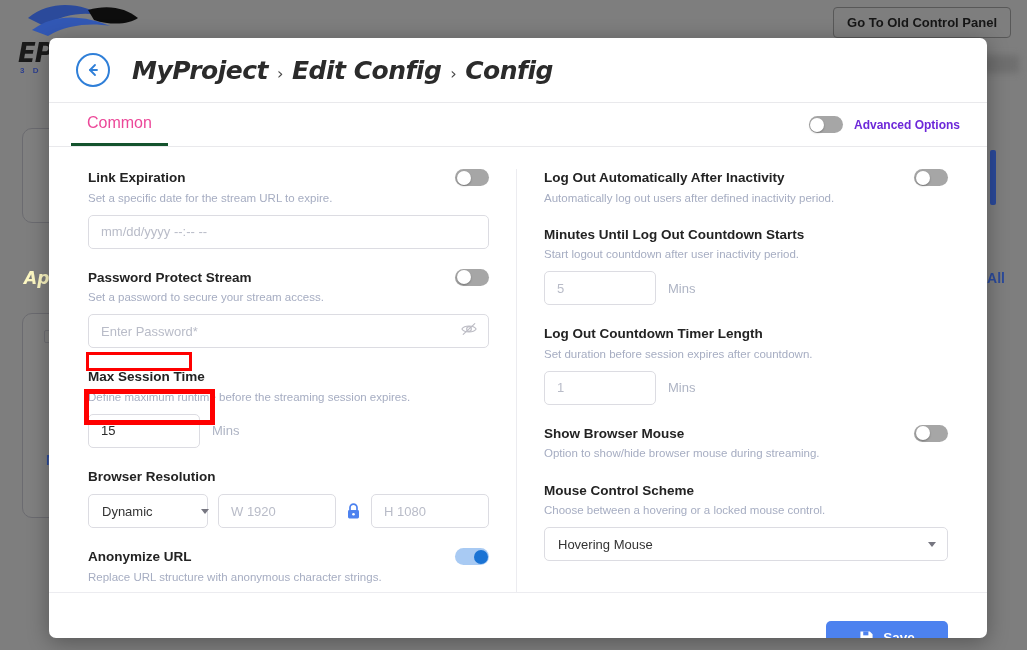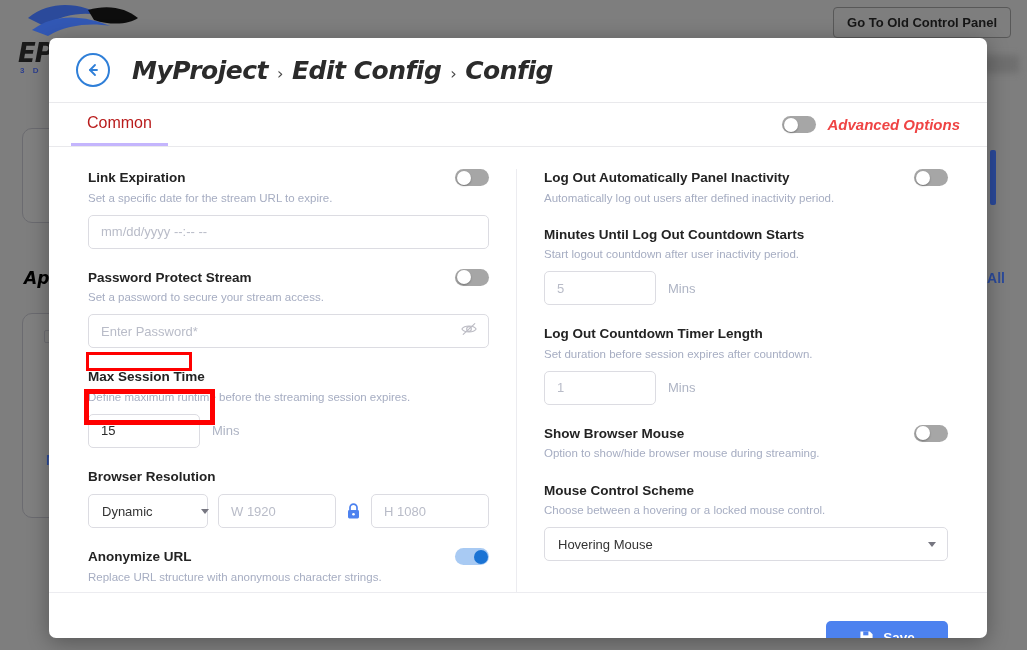--- a/index.html
+++ b/index.html
@@ -45,21 +45,21 @@
     position: absolute;
     border: 1px solid #6b6b70;
     border-radius: 10px;
     background: rgba(255,255,255,0.02);
   }
   #bg-card-top { left: 22px; top: 128px; width: 962px; height: 95px; }
   #bg-card-bottom { left: 22px; top: 313px; width: 962px; height: 205px; }
   #bg-section-title {
     position: absolute; left: 24px; top: 268px;
     font-size: 17px; font-weight: 800; font-style: italic;
-    color: #000000;
+    color: #fef9c3;
     font-family: "DejaVu Sans", sans-serif;
   }
   #bg-select-all {
     position: absolute; right: 22px; top: 270px;
     font-size: 14px; font-weight: 700; color: #2b4a9b;
   }
   #bg-blue-bar {
     position: absolute; right: 31px; top: 150px; width: 6px; height: 55px;
     background: #2b4a9b; border-radius: 2px;
   }
@@ -117,29 +117,29 @@
     display: flex; align-items: center; justify-content: space-between;
     padding: 0 27px 0 0;
     border-bottom: 1px solid #e9e9ec;
     position: relative;
   }
   #tab-strip { display: flex; height: 100%; padding-left: 22px; }
   .tab {
     display: flex; align-items: center;
     padding: 0 16px;
     font-size: 16px;
-    color: #b91c1c;
-    border-bottom: 3px solid #c4b5fd;
+    color: #ec4899;
+    border-bottom: 3px solid #14532d;
     cursor: pointer;
   }
   #advanced-options-wrap {
     display: flex; align-items: center; gap: 11px;
   }
   #advanced-options-label {
-    font-size: 15px; font-weight: 700; color: #ef4444; font-style: italic;
+    font-size: 12px; font-weight: 700; color: #6d28d9;
   }
 
   
   .toggle {
     width: 34px; height: 17px; border-radius: 9px;
     position: relative; flex: 0 0 auto; cursor: pointer;
     background: #a6a6a6;
   }
   .toggle .knob {
     position: absolute; top: 1.5px; left: 1.5px;
@@ -392,21 +392,21 @@
             </div>
         </div>
       </div>
     </div>
 
     <div id="col-right">
 
       <div class="field">
         <div class="field-head">
           <div>
-            <div class="field-label">Log Out Automatically Panel Inactivity</div>
+            <div class="field-label">Log Out Automatically After Inactivity</div>
             <div class="field-desc">Automatically log out users after defined inactivity period.</div>
           </div>
           <div class="toggle">
               <span class="knob"></span>
             </div>
         </div>
       </div>
 
       <div class="field">
         <div class="field-label">Minutes Until Log Out Countdown Starts</div>

